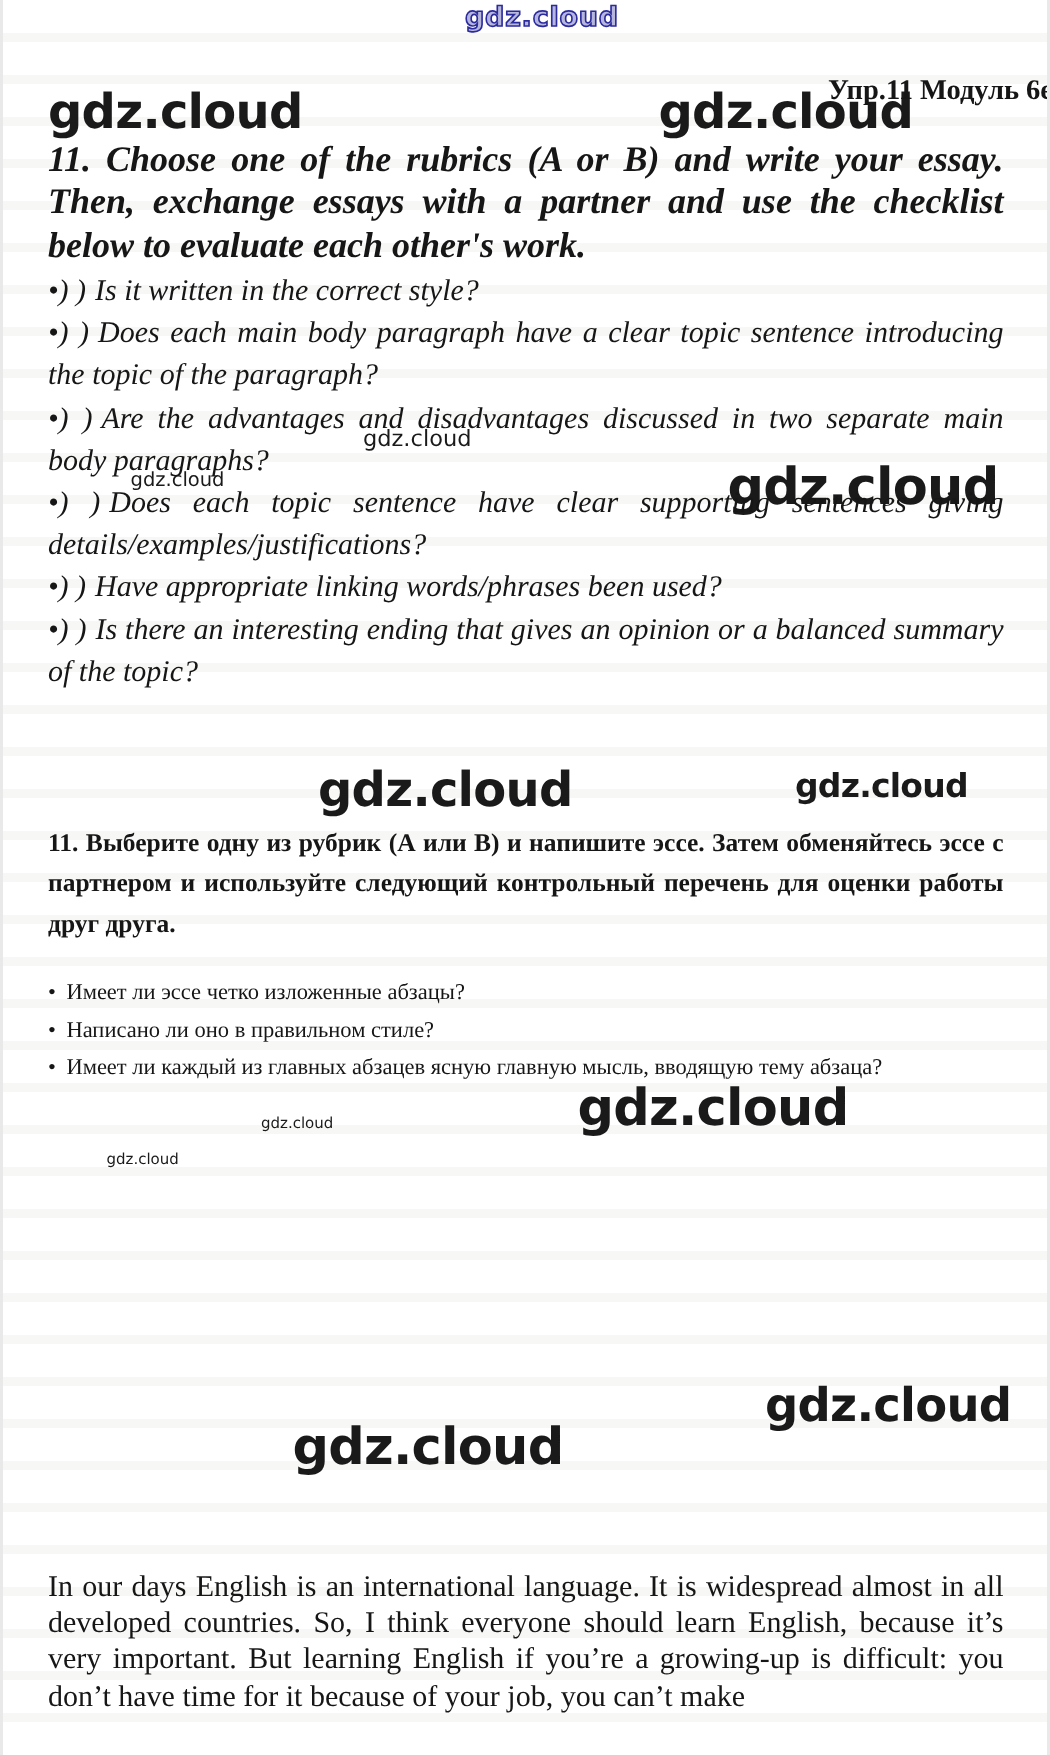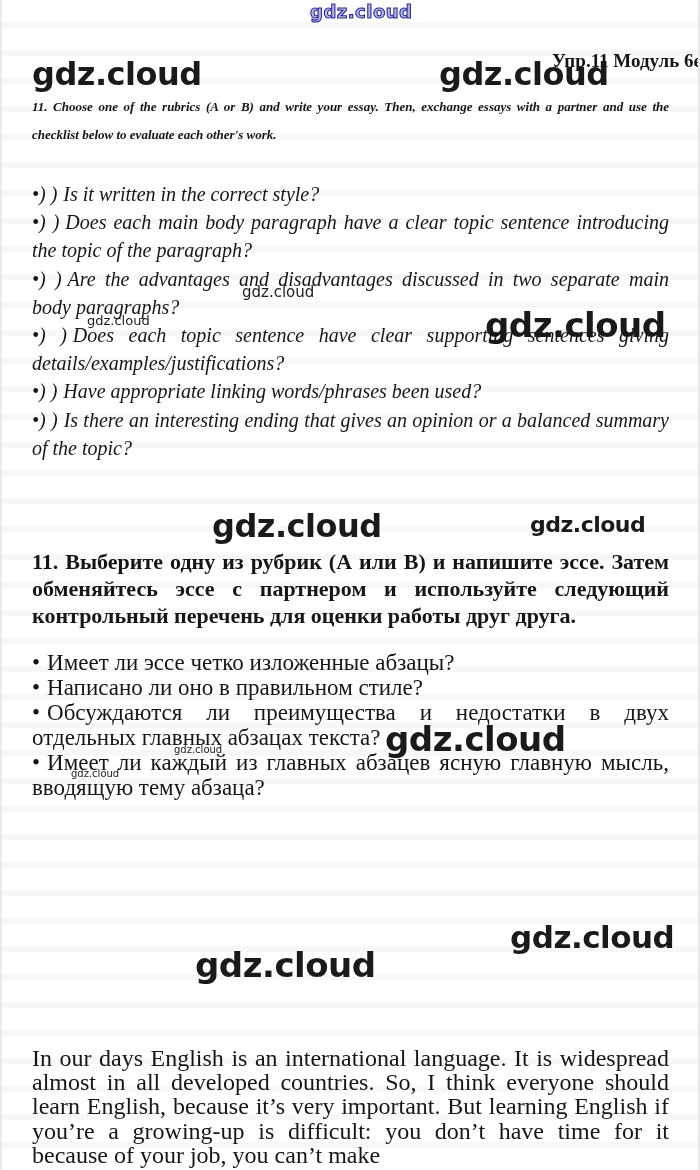--- a/index.html
+++ b/index.html
@@ -37,52 +37,52 @@
   }
   
   .title{
     position:absolute;top:50px;left:0;width:700px;
     margin:0;text-align:right;
     font-size:19px;font-weight:bold;
   }
   .intro-en{
     position:absolute;top:93px;left:30px;width:637px;
     margin:0;
-    font-size:13px;font-weight:bold;font-style:italic;
+    font-size:24px;font-weight:bold;font-style:italic;
     line-height:28.3px;text-align:justify;
   }
   .list-en{
     position:absolute;top:180px;left:30px;width:637px;
     font-size:20px;font-style:italic;
     line-height:28.2px;
   }
   .list-en .item{text-align:justify;}
   .list-en .bullet{margin-right:6px;}
   .intro-ru{
     position:absolute;top:548px;left:30px;width:637px;
     margin:0;
-    font-size:22px;font-weight:bold;
+    font-size:17px;font-weight:bold;
     line-height:27px;text-align:justify;
   }
   .list-ru{
     position:absolute;top:650px;left:30px;width:637px;
-    font-size:23px;
+    font-size:15px;
     line-height:25.1px;
   }
   .list-ru .item{text-align:justify;}
   .list-ru .bullet{margin-right:7px;}
   .essay-heading{
     position:absolute;top:1008px;left:0;width:700px;
     margin:0;text-align:center;
     font-size:20px;font-weight:normal;
   }
   .essay-text{
     position:absolute;top:1046px;left:30px;width:637px;
     margin:0;
-    font-size:24px;line-height:24.2px;text-align:justify;
+    font-size:20px;line-height:24.2px;text-align:justify;
   }
 </style>
 </head>
 <body>
 
 <div class="page">
 
   <div class="wm wm-outline" style="left:308px;top:3px">gdz.cloud</div>
   <div class="wm wm-lg" style="left:30px;top:58px">gdz.cloud</div>
   <div class="wm wm-lg" style="left:437px;top:58px">gdz.cloud</div>
@@ -108,19 +108,18 @@
     <div class="item"><span class="bullet">•) )</span><span>Does each topic sentence have clear supporting sentences giving details/examples/justifications?</span></div>
     <div class="item"><span class="bullet">•) )</span><span>Have appropriate linking words/phrases been used?</span></div>
     <div class="item"><span class="bullet">•) )</span><span>Is there an interesting ending that gives an opinion or a balanced summary of the topic?</span></div>
   </div>
 
   <p class="intro-ru">11. Выберите одну из рубрик (А или В) и напишите эссе. Затем обменяйтесь эссе с партнером и используйте следующий контрольный перечень для оценки работы друг друга.</p>
 
   <div class="list-ru">
     <div class="item"><span class="bullet">•</span><span>Имеет ли эссе четко изложенные абзацы?</span></div>
     <div class="item"><span class="bullet">•</span><span>Написано ли оно в правильном стиле?</span></div>
-    <div class="item"><span class="bullet">•</span><span>Обсуждаются ли преимущества и недостатки в двух отдельных главных абзацах текста?</span></div>
     <div class="item"><span class="bullet">•</span><span>Имеет ли каждый из главных абзацев ясную главную мысль, вводящую тему абзаца?</span></div>
   </div>
 
   <p class="essay-text">In our days English is an international language. It is widespread almost in all developed countries. So, I think everyone should learn English, because it’s very important. But learning English if you’re a growing-up is difficult: you don’t have time for it because of your job, you can’t make</p>
 
 </div>
 
 </body></html>

